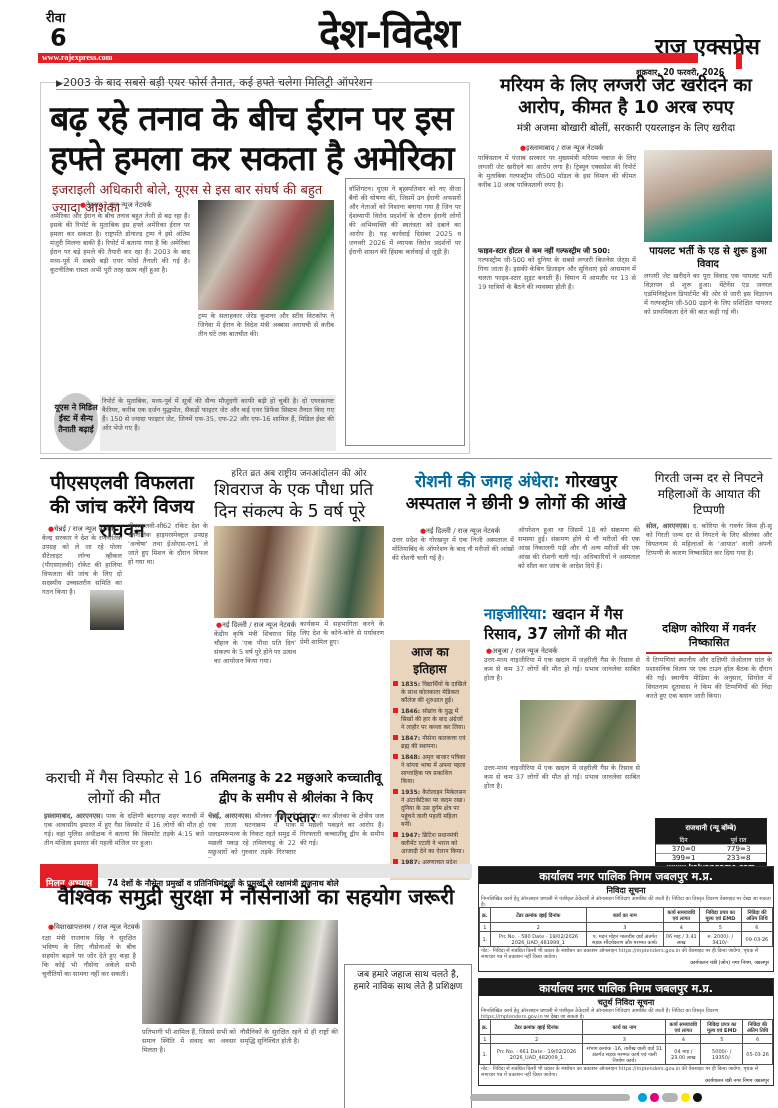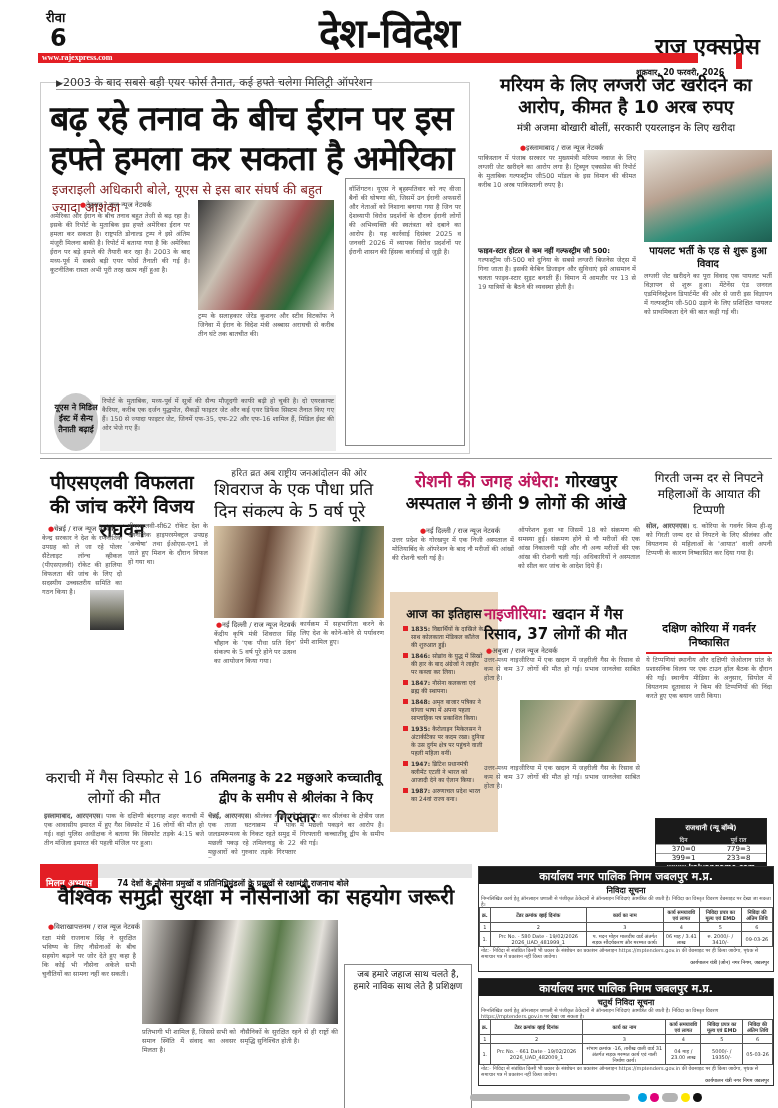--- a/index.html
+++ b/index.html
@@ -16,21 +16,21 @@
 .date{left:636px;top:66px;font-size:8px;font-weight:bold}
 .kicker{left:56px;top:74px;font-size:11px;color:#333;border-bottom:1px solid #999}
 .kicker:before{content:"\25B6 ";color:#333;font-size:9px}
 .headline-big{left:50px;top:98px;width:410px;font-size:34px;font-weight:bold;line-height:40px;letter-spacing:-1px}
 .sub{font-size:13px;color:#7f1d1d}
 .dateline{font-size:7px;color:#333}
 .dateline:before{content:"\25CF ";color:#e31e24}
 .body-text{font-size:6.5px;line-height:9px;color:#555;text-align:justify;overflow:hidden}
 .box{border:1px solid #888}
 .img{background:linear-gradient(135deg,#8a7a68,#c8b8a2 40%,#6d5a48 70%,#a5937b);}
-.pink{color:#be185d}
+.pink{color:#0369a1}
 .small-h{font-weight:bold}
 .ad-dark{background:#1a1a1a;color:#fff;text-align:center;font-weight:bold}
 table.tender{border-collapse:collapse;width:100%;font-size:5px}
 table.tender td{border:1px solid #555;padding:1px 2px;text-align:center;color:#333}
 .dot{width:9px;height:9px;border-radius:50%;display:inline-block;margin-right:3px}
 </style>
 </head>
 <body>
 
 <div class="abs masthead-left">
@@ -82,21 +82,21 @@
 <div class="abs img" style="left:214px;top:526px;width:170px;height:92px;background:linear-gradient(100deg,#d9c6a6,#6a4b3a 30%,#e8d8c0 55%,#3b5a42 80%,#c0a070)"></div>
 <div class="abs dateline" style="left:216px;top:620px">नई दिल्ली / राज न्यूज नेटवर्क</div>
 <div class="abs body-text" style="left:214px;top:630px;width:82px;height:114px">केंद्रीय कृषि मंत्री शिवराज सिंह चौहान के 'एक पौधा प्रति दिन' संकल्प के 5 वर्ष पूरे होने पर उत्सव का आयोजन किया गया।</div>
 <div class="abs body-text" style="left:300px;top:620px;width:84px;height:124px">कार्यक्रम में सहभागिता करने के लिए देश के कोने-कोने से पर्यावरण प्रेमी शामिल हुए।</div>
 
 <div class="abs" style="left:392px;top:470px;width:248px;font-size:17px;font-weight:bold;line-height:22px;text-align:center"><span class="pink">रोशनी की जगह अंधेरा:</span> <span>गोरखपुर अस्पताल ने छीनी 9 लोगों की आंखे</span></div>
 <div class="abs dateline" style="left:420px;top:526px">नई दिल्ली / राज न्यूज नेटवर्क</div>
 <div class="abs body-text" style="left:392px;top:536px;width:122px;height:64px">उत्तर प्रदेश के गोरखपुर में एक निजी अस्पताल में मोतियाबिंद के ऑपरेशन के बाद नौ मरीजों की आंखों की रोशनी चली गई है।</div>
 <div class="abs body-text" style="left:518px;top:526px;width:122px;height:74px">ऑपरेशन हुआ था जिसमें 18 को संक्रमण की समस्या हुई। संक्रमण होने से नौ मरीजों की एक आंख निकालनी पड़ी और नौ अन्य मरीजों की एक आंख की रोशनी चली गई। अधिकारियों ने अस्पताल को सील कर जांच के आदेश दिये हैं।</div>
 
-<div class="abs" style="left:390px;top:592px;width:108px;height:240px;background:#e9d5bd;padding:13px;overflow:hidden">
+<div class="abs" style="left:390px;top:640px;width:80px;height:240px;background:#e9d5bd;padding:3px;overflow:hidden">
   <div style="font-size:12px;font-weight:bold;text-align:center">आज का इतिहास</div>
   <div id="history-list">
       <div style="font-size: 6px; line-height: 8px; color: rgb(51, 51, 51); margin-top: 3px; padding-left: 8px; position: relative;"><span style="position: absolute; left: 0px; top: 1px; width: 5px; height: 5px; background: rgb(227, 30, 36);"></span><b>1835: </b><span>विद्यार्थियों के दाखिले के साथ कोलकाता मेडिकल कॉलेज की शुरुआत हुई।</span></div>
       <div style="font-size: 6px; line-height: 8px; color: rgb(51, 51, 51); margin-top: 3px; padding-left: 8px; position: relative;"><span style="position: absolute; left: 0px; top: 1px; width: 5px; height: 5px; background: rgb(227, 30, 36);"></span><b>1846: </b><span>सोब्रांव के युद्ध में सिखों की हार के बाद अंग्रेजों ने लाहौर पर कब्जा कर लिया।</span></div>
       <div style="font-size: 6px; line-height: 8px; color: rgb(51, 51, 51); margin-top: 3px; padding-left: 8px; position: relative;"><span style="position: absolute; left: 0px; top: 1px; width: 5px; height: 5px; background: rgb(227, 30, 36);"></span><b>1847: </b><span>नौसेना कलकत्ता एवं ब्रह्म की स्थापना।</span></div>
       <div style="font-size: 6px; line-height: 8px; color: rgb(51, 51, 51); margin-top: 3px; padding-left: 8px; position: relative;"><span style="position: absolute; left: 0px; top: 1px; width: 5px; height: 5px; background: rgb(227, 30, 36);"></span><b>1848: </b><span>अमृत बाजार पत्रिका ने बांग्ला भाषा में अपना पहला साप्ताहिक पत्र प्रकाशित किया।</span></div>
       <div style="font-size: 6px; line-height: 8px; color: rgb(51, 51, 51); margin-top: 3px; padding-left: 8px; position: relative;"><span style="position: absolute; left: 0px; top: 1px; width: 5px; height: 5px; background: rgb(227, 30, 36);"></span><b>1935: </b><span>कैरोलाइन मिकेलसन ने अंटार्कटिका पर कदम रखा। दुनिया के उस दुर्गम क्षेत्र पर पहुंचने वाली पहली महिला बनीं।</span></div>
       <div style="font-size: 6px; line-height: 8px; color: rgb(51, 51, 51); margin-top: 3px; padding-left: 8px; position: relative;"><span style="position: absolute; left: 0px; top: 1px; width: 5px; height: 5px; background: rgb(227, 30, 36);"></span><b>1947: </b><span>ब्रिटिश प्रधानमंत्री क्लीमेंट एटली ने भारत को आजादी देने का ऐलान किया।</span></div>
       <div style="font-size: 6px; line-height: 8px; color: rgb(51, 51, 51); margin-top: 3px; padding-left: 8px; position: relative;"><span style="position: absolute; left: 0px; top: 1px; width: 5px; height: 5px; background: rgb(227, 30, 36);"></span><b>1987: </b><span>अरुणाचल प्रदेश भारत का 24वां राज्य बना।</span></div>
     </div>
@@ -134,21 +134,21 @@
 
 <div class="abs" style="left:44px;top:768px;width:160px;font-size:15px;line-height:20px;text-align:center">कराची में गैस विस्फोट से 16 लोगों की मौत</div>
 <div class="abs body-text" style="left:44px;top:812px;width:160px;height:46px"><b>इस्लामाबाद, आरएनएस।</b> <span>पाक के दक्षिणी बंदरगाह शहर कराची में एक आवासीय इमारत में हुए गैस विस्फोट में 16 लोगों की मौत हो गई। वहां पुलिस अधीक्षक ने बताया कि विस्फोट तड़के 4:15 बजे तीन मंजिला इमारत की पहली मंजिल पर हुआ।</span></div>
 
 <div class="abs" style="left:208px;top:768px;width:176px;font-size:13px;font-weight:bold;line-height:20px;text-align:center">तमिलनाडु के 22 मछुआरे कच्चातीवू द्वीप के समीप से श्रीलंका ने किए गिरफ्तार</div>
 <div class="abs body-text" style="left:208px;top:812px;width:88px;height:46px"><b>चेन्नई, आरएनएस।</b> <span>श्रीलंका नौसेना ने एक ताजा घटनाक्रम में पाक जलडमरूमध्य के निकट रहते समुद्र में मछली पकड़ रहे तमिलनाडु के 22 मछुआरों को गुरुवार तड़के गिरफ्तार किया।</span></div>
 <div class="abs body-text" style="left:300px;top:812px;width:84px;height:46px">रेखा पार कर श्रीलंका के क्षेत्रीय जल में मछली पकड़ने का आरोप है। गिरफ्तारी कच्चातीवू द्वीप के समीप की गई।</div>
 
 <div class="abs" style="left:40px;top:864px;width:432px;height:14px;background:#e5e5e5">
   <span style="display:inline-block;background:#e31e24;color:#fff;font-size:9px;font-weight:bold;padding:12px 6px;height:14px;line-height:14px">मिलन अभ्यास</span>
-  <span style="font-size:8px;font-weight:bold;margin-left:14px">74 देशों के नौसेना प्रमुखों व प्रतिनिधिमंडलों के प्रमुखों से रक्षामंत्री राजनाथ बोले</span>
+  <span style="font-size:8px;font-weight:bold;margin-left:4px">74 देशों के नौसेना प्रमुखों व प्रतिनिधिमंडलों के प्रमुखों से रक्षामंत्री राजनाथ बोले</span>
 </div>
 <div class="abs" style="left:40px;top:882px;width:432px;font-size:21px;font-weight:bold;text-align:center">वैश्विक समुद्री सुरक्षा में नौसेनाओं का सहयोग जरूरी</div>
 <div class="abs dateline" style="left:48px;top:922px">विशाखापत्तनम / राज न्यूज नेटवर्क</div>
 <div class="abs body-text" style="left:42px;top:934px;width:94px;height:168px">रक्षा मंत्री राजनाथ सिंह ने सुरक्षित भविष्य के लिए नौसेनाओं के बीच सहयोग बढ़ाने पर जोर देते हुए कहा है कि कोई भी नौसेना अकेले सभी चुनौतियों का सामना नहीं कर सकती।</div>
 <div class="abs img" style="left:142px;top:920px;width:196px;height:104px;background:linear-gradient(100deg,#d8d5cf,#3e3a36 25%,#eae6df 45%,#5a7a4a 65%,#e3e0da 85%,#444)"></div>
 <div class="abs body-text" style="left:142px;top:1028px;width:94px;height:74px">प्रतिभागी भी शामिल हैं, जिससे सभी को समान स्थिति में संवाद का अवसर मिलता है।</div>
 <div class="abs body-text" style="left:240px;top:1028px;width:98px;height:74px">नौसैनिकों के सुरक्षित रहने से ही राष्ट्रों की समृद्धि सुनिश्चित होती है।</div>
 <div class="abs box" style="left:344px;top:964px;width:128px;height:234px;padding:3px">
   <div style="font-size:9px;text-align:center;line-height:12px">जब हमारे जहाज साथ चलते है, हमारे नाविक साथ लेते है प्रशिक्षण</div>
 </div>

